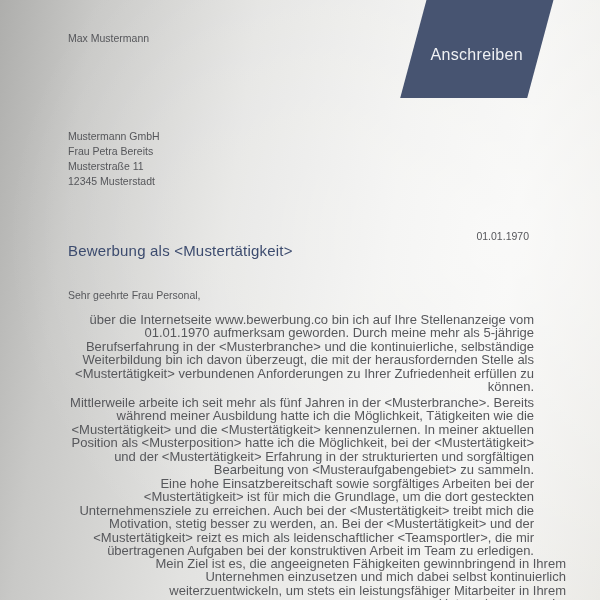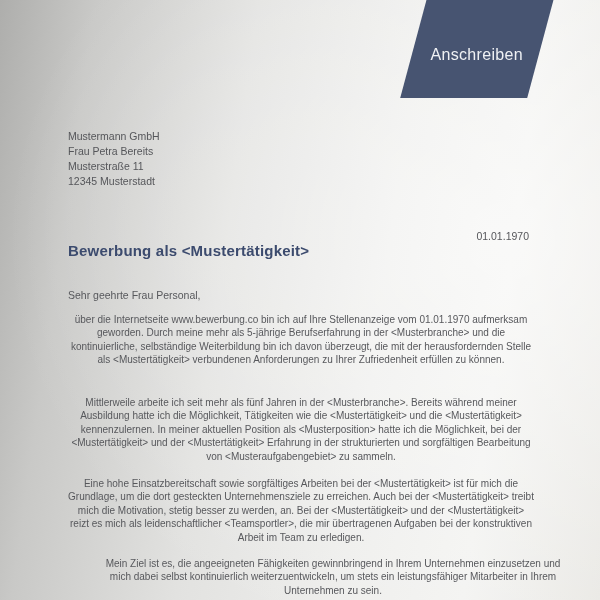--- a/index.html
+++ b/index.html
@@ -36,43 +36,44 @@
   .recipient {
     position: absolute; left: 68px; top: 129px;
     font-size: 10.5px; line-height: 15px; color: #55565a;
   }
   .date {
     position: absolute; right: 71px; top: 200px;
     font-size: 10.5px; color: #55565a; margin-top: 30px;
   }
   .subject {
     position: absolute; left: 68px; top: 242px;
-    font-size: 15px; font-weight: bold; color: #3c4b6e;
+    font-size: 15px; font-weight: normal; color: #3c4b6e;
     letter-spacing: 0.2px;
   }
   .salutation {
     position: absolute; left: 68px; top: 289px;
     font-size: 10.5px; line-height: 13.4px; color: #57585c; text-align: right;
   }
   .para {
     position: absolute; left: 68px; width: 466px;
-    font-size: 10px; line-height: 13.4px; color: #57585c;
-    text-align: center;
+    font-size: 13px; line-height: 13.4px; color: #57585c;
+    text-align: right;
   }
   .para-1 { top: 313px; }
   .para-2 { top: 396px; }
   .para-3 { top: 477px; }
   .para-4 { top: 557px; margin-left: 32px; }
 </style>
 </head>
 <body>
 
 <div class="page">
 
   <div class="sender">
+    <div>Max Mustermann</div>
   </div>
 
   <div class="banner">
     <span class="banner-label">Anschreiben</span>
   </div>
 
   <div class="recipient">
     <div>Mustermann GmbH</div>
     <div>Frau Petra Bereits</div>
     <div>Musterstraße 11</div>

